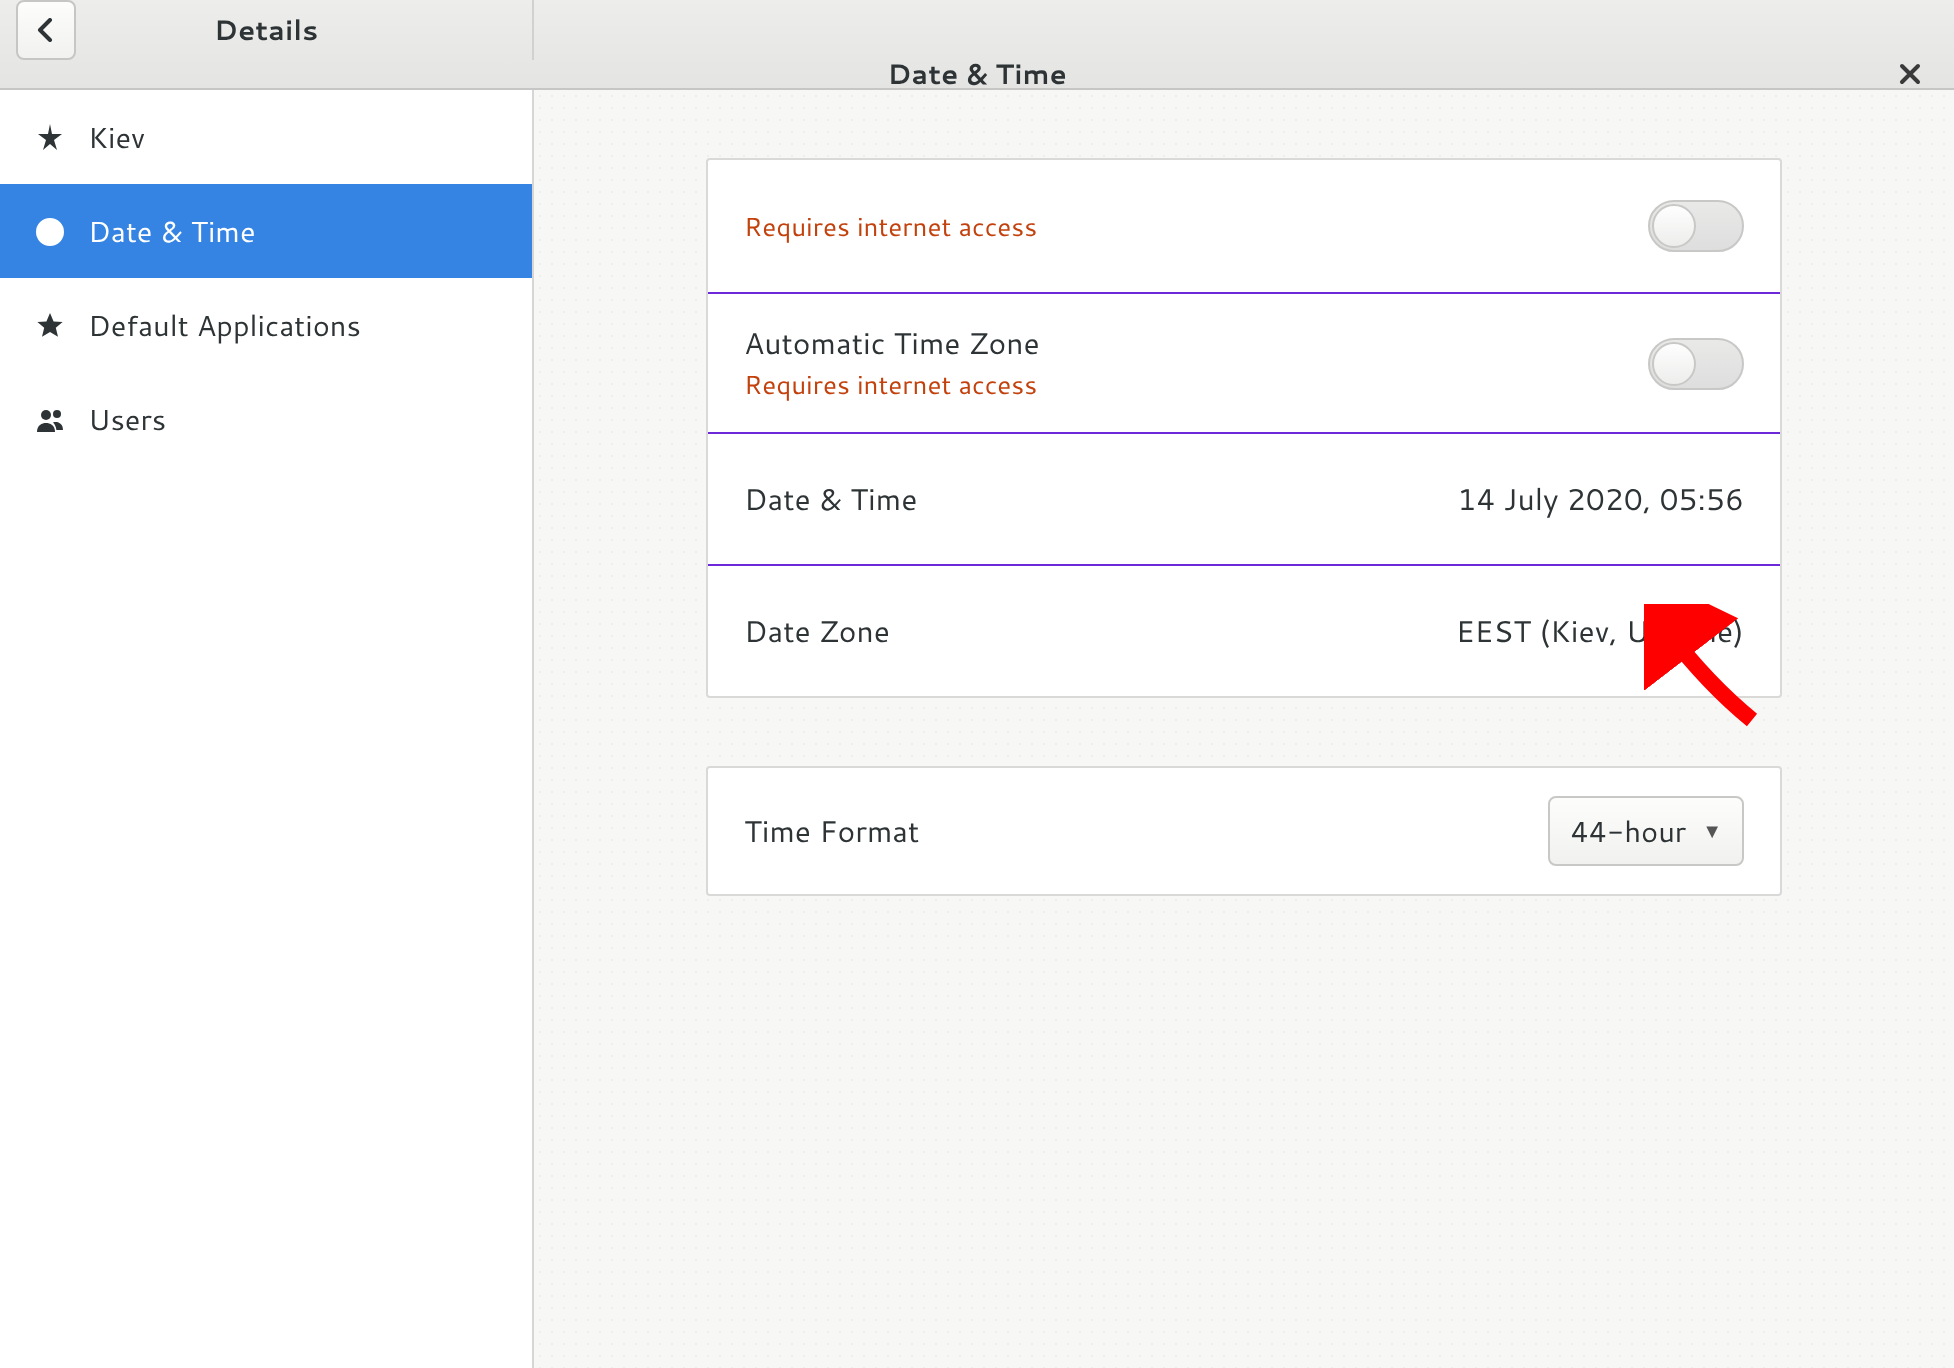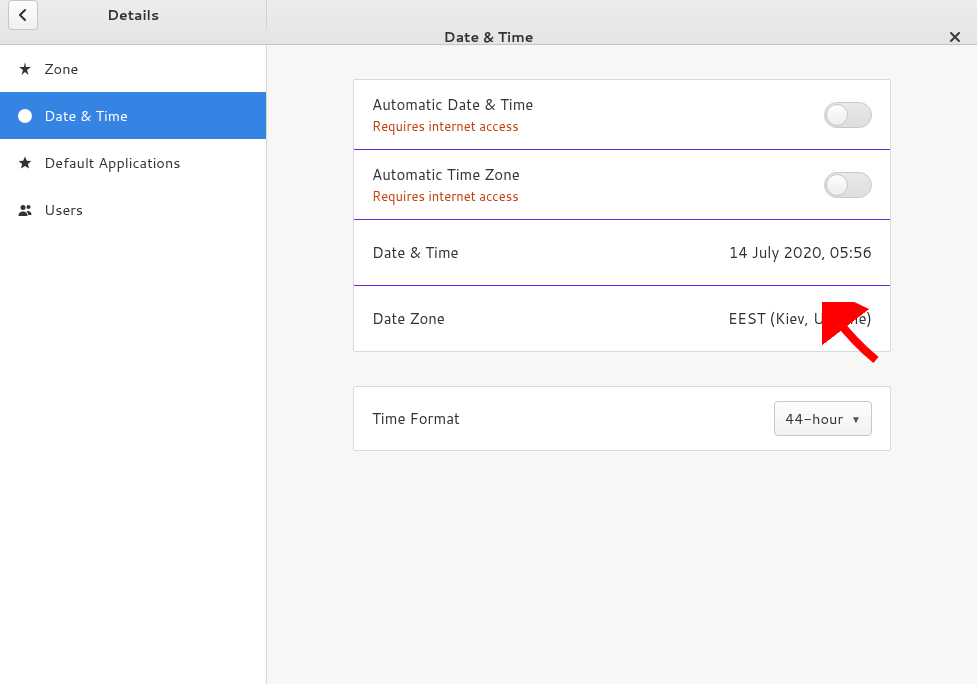--- a/index.html
+++ b/index.html
@@ -180,21 +180,21 @@
 </div>
 
 <div class="body-area">
   <div class="sidebar">
     <div class="sidebar-item">
       <span class="icon">
         <svg width="16" height="16" viewBox="0 0 16 16" fill="#2e3436">
             <path d="M8 1 L9 6 L14 6 L10 9 L11.5 14 L8 11 L4.5 14 L6 9 L2 6 L7 6 Z"></path>
           </svg>
       </span>
-      <span>Zone</span>
+      <span>Kiev</span>
     </div>
     <div class="sidebar-item selected">
       <span class="icon">
         <svg width="16" height="16" viewBox="0 0 16 16" fill="none" stroke="#fff" stroke-width="1.6">
             <circle cx="8" cy="8" r="6.2"></circle>
             <path d="M8 4.5 V8.3 L10.5 9.8"></path>
           </svg>
       </span>
       <span>Date &amp; Time</span>
     </div>
@@ -216,21 +216,20 @@
           </svg>
       </span>
       <span>Users</span>
     </div>
   </div>
 
   <div class="main">
     <div class="panel">
       <div class="row">
         <div>
-          <div class="row-label">Automatic Date &amp; Time</div>
           <div class="row-sub">Requires internet access</div>
         </div>
         <div class="switch">
           <div class="knob"></div>
         </div>
       </div>
       <div class="row">
         <div>
           <div class="row-label">Automatic Time Zone</div>
           <div class="row-sub">Requires internet access</div>

